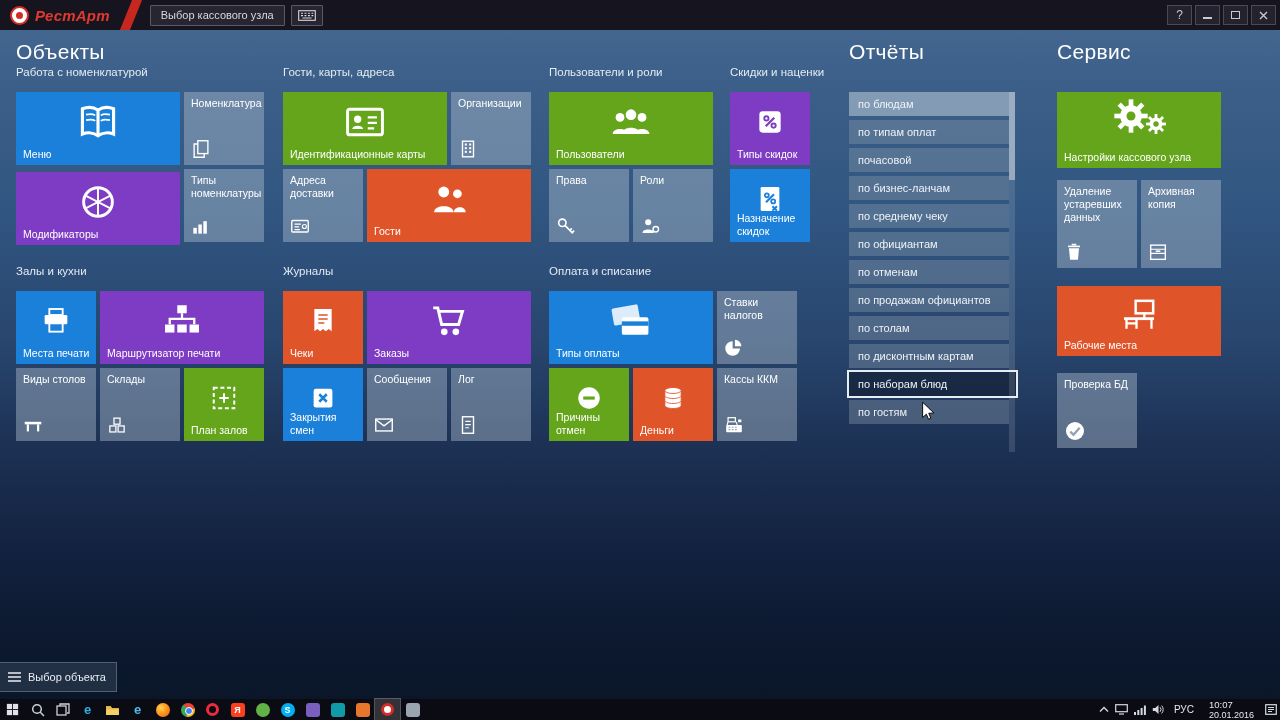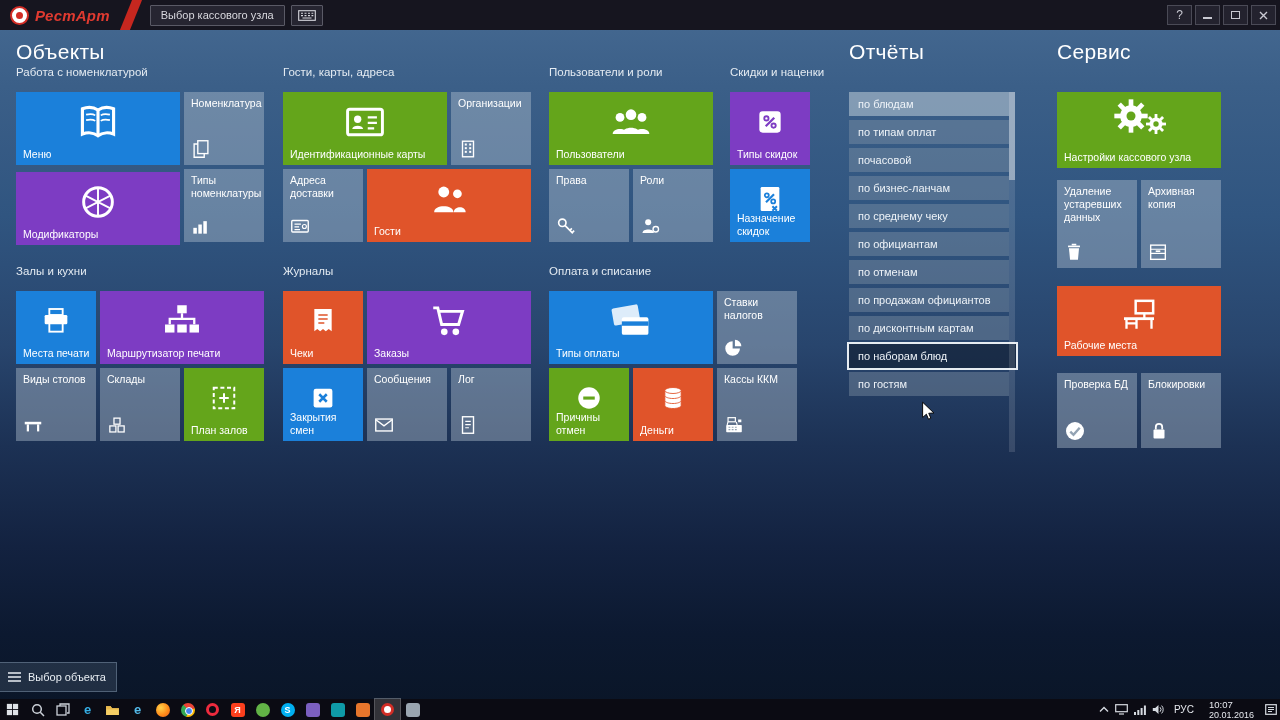--- a/index.html
+++ b/index.html
@@ -559,20 +559,21 @@
 
   <div id="reports-list">
     <div class="report-item first">по блюдам</div>
     <div class="report-item">по типам оплат</div>
     <div class="report-item">почасовой</div>
     <div class="report-item">по бизнес-ланчам</div>
     <div class="report-item">по среднему чеку</div>
     <div class="report-item">по официантам</div>
     <div class="report-item">по отменам</div>
     <div class="report-item">по продажам официантов</div>
+    <div class="report-item">по столам</div>
     <div class="report-item">по дисконтным картам</div>
     <div class="report-item selected">по наборам блюд</div>
     <div class="report-item">по гостям</div>
     <div id="reports-scrollbar">
         <div class="thumb"></div>
       </div>
   </div>
 
   <div class="tile wide t-green" style="left:1057px;top:92px;height:76px">
     <span class="t-icon center gears">
@@ -607,28 +608,20 @@
         <svg width="22" height="22" viewBox="0 0 24 24">
           <use href="#i-archive"></use>
         </svg>
       </span>
   </div>
   <div class="tile sm t-gray" style="left:1057px;top:373px;height:75px">
     <span class="t-label top">Проверка БД</span>
     <span class="t-icon bl">
         <svg width="24" height="24" viewBox="0 0 24 24">
           <use href="#i-check"></use>
-        </svg>
-      </span>
-  </div>
-  <div class="tile sm t-gray" style="left:1141px;top:373px;height:75px">
-    <span class="t-label top">Блокировки</span>
-    <span class="t-icon bl">
-        <svg width="24" height="24" viewBox="0 0 24 24">
-          <use href="#i-lock"></use>
         </svg>
       </span>
   </div>
 
   <div id="cursor">
     <svg width="15" height="20" viewBox="0 0 12 17">
         <path d="M1 1v13l3.2-2.8 1.8 4.3 2-.9-1.8-4.2 4.4-.2z" fill="#fff" stroke="#000" stroke-width="0.8"></path>
       </svg>
   </div>
 

